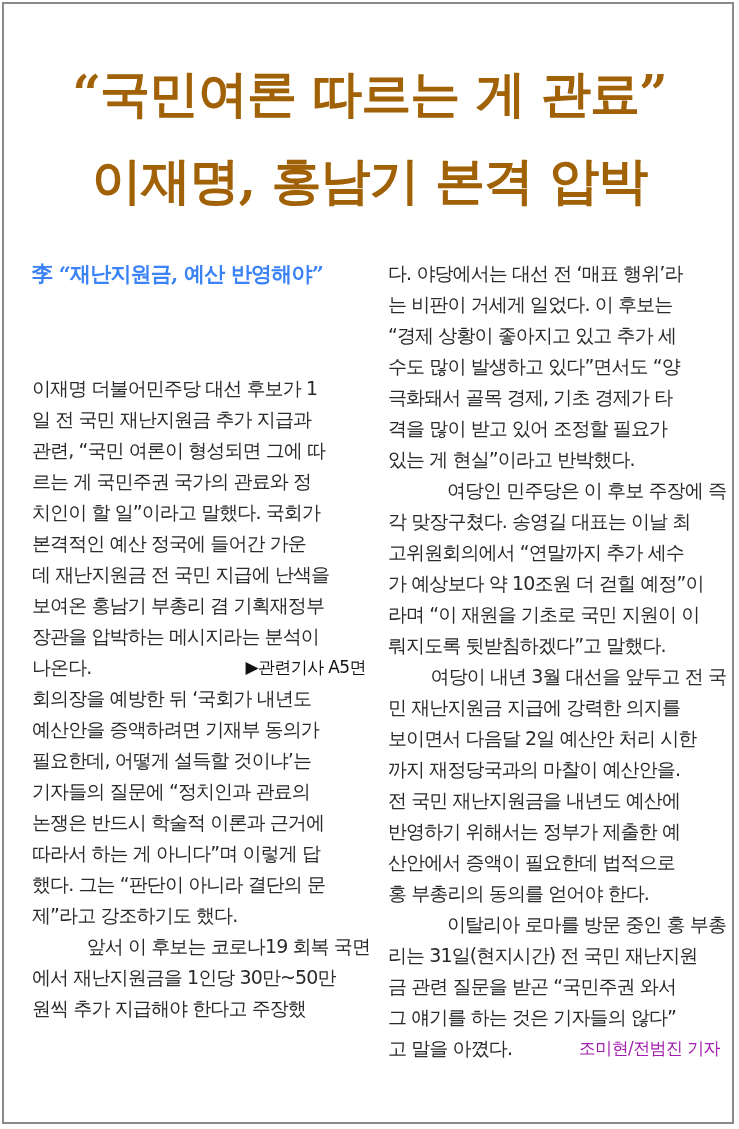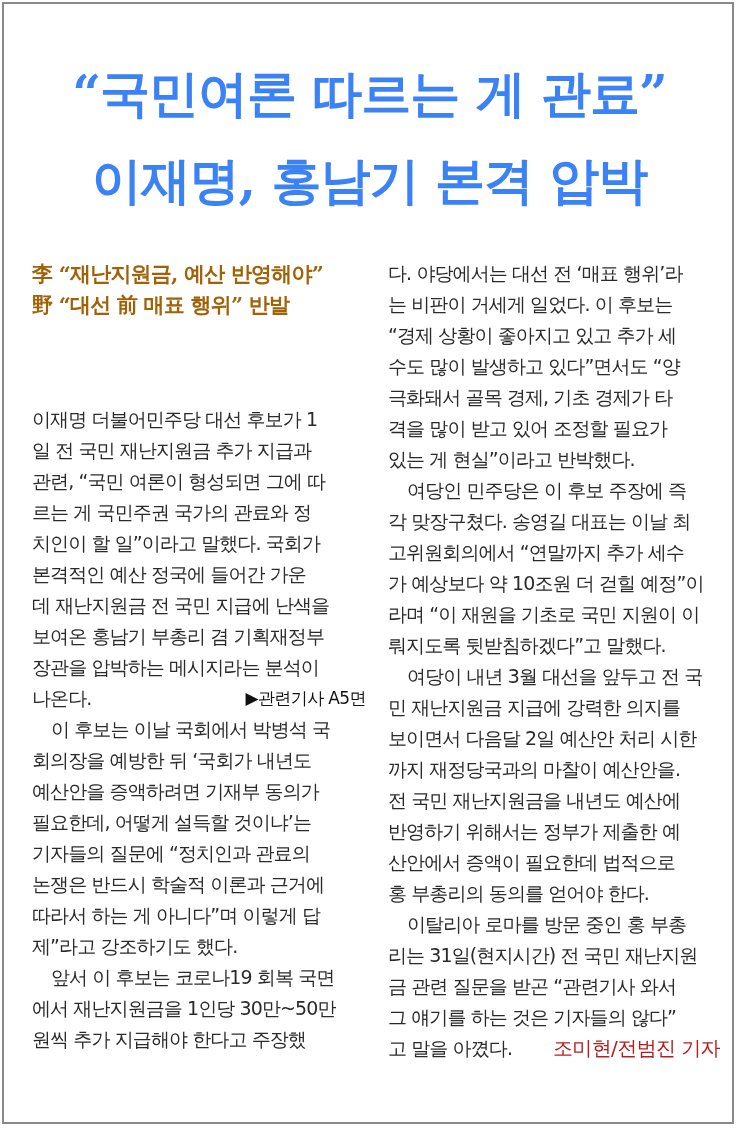--- a/index.html
+++ b/index.html
@@ -31,112 +31,111 @@
     width: 739px;
     text-align: center;
   }
   .headline-line {
     display: block;
     font-family: "DejaVu Serif", "Liberation Serif", serif;
     font-weight: bold;
     font-size: 50px;
     line-height: 87px;
     letter-spacing: -1px;
-    color: #3b82f6;
+    color: #a16207;
     white-space: nowrap;
   }
   .column {
     position: absolute;
     top: 258px;
     width: 338px;
   }
   .col-left { left: 32px; }
   .col-right { left: 388px; }
   .subhead {
     margin: 0 0 12px 0;
   }
   .subhead-line {
     display: block;
     font-family: "DejaVu Serif", "Liberation Serif", serif;
     font-weight: bold;
     font-size: 21px;
     line-height: 31px;
     letter-spacing: -0.8px;
-    color: #a16207;
+    color: #3b82f6;
     white-space: nowrap;
   }
   .spacer-sub { height: 72px; }
   .body-line {
     display: block;
     font-family: "DejaVu Sans", "Liberation Sans", sans-serif;
     font-size: 19px;
     line-height: 31px;
     letter-spacing: -0.9px;
     color: #2a2a2a;
     white-space: nowrap;
     height: 31px;
     position: relative;
   }
-  .body-line.indent { padding-left: 19px; }
+  .body-line.indent { padding-left: 19px; text-align: right; }
   .related-link {
     position: absolute;
     right: 4px;
     top: 0;
     font-weight: normal;
     font-size: 17px;
     letter-spacing: -0.6px;
     color: #111111;
     cursor: pointer;
   }
   .byline {
     position: absolute;
     right: 6px;
     top: 0;
-    font-size: 20px;
+    font-size: 17px;
     letter-spacing: -0.6px;
-    color: #b91c1c;
+    color: #a21caf;
   }
 </style>
 </head>
 <body>
 
 <div class="frame"></div>
 
 <div class="headline">
   <span class="headline-line">“국민여론 따르는 게 관료”</span>
   <span class="headline-line">이재명, 홍남기 본격 압박</span>
 </div>
 
 <div class="column col-left">
   <div class="subhead">
     <span class="subhead-line">李 “재난지원금, 예산 반영해야”</span>
-    <span class="subhead-line">野 “대선 前 매표 행위” 반발</span>
   </div>
   <div class="spacer-sub"></div>
   <div>
     <span class="body-line">이재명 더불어민주당 대선 후보가 1</span>
     <span class="body-line">일 전 국민 재난지원금 추가 지급과</span>
     <span class="body-line">관련, “국민 여론이 형성되면 그에 따</span>
     <span class="body-line">르는 게 국민주권 국가의 관료와 정</span>
     <span class="body-line">치인이 할 일”이라고 말했다. 국회가</span>
     <span class="body-line">본격적인 예산 정국에 들어간 가운</span>
     <span class="body-line">데 재난지원금 전 국민 지급에 난색을</span>
     <span class="body-line">보여온 홍남기 부총리 겸 기획재정부</span>
     <span class="body-line">장관을 압박하는 메시지라는 분석이</span>
     <div class="body-line">
       <span>나온다.</span>
       <span class="related-link"><span>▶</span><span>관련기사 A5면</span></span>
     </div>
-    <span class="body-line indent">이 후보는 이날 국회에서 박병석 국</span>
     <span class="body-line">회의장을 예방한 뒤 ‘국회가 내년도</span>
     <span class="body-line">예산안을 증액하려면 기재부 동의가</span>
     <span class="body-line">필요한데, 어떻게 설득할 것이냐’는</span>
     <span class="body-line">기자들의 질문에 “정치인과 관료의</span>
     <span class="body-line">논쟁은 반드시 학술적 이론과 근거에</span>
     <span class="body-line">따라서 하는 게 아니다”며 이렇게 답</span>
+    <span class="body-line">했다. 그는 “판단이 아니라 결단의 문</span>
     <span class="body-line">제”라고 강조하기도 했다.</span>
     <span class="body-line indent">앞서 이 후보는 코로나19 회복 국면</span>
     <span class="body-line">에서 재난지원금을 1인당 30만~50만</span>
     <span class="body-line">원씩 추가 지급해야 한다고 주장했</span>
   </div>
 </div>
 
 <div class="column col-right">
   <div>
     <span class="body-line">다. 야당에서는 대선 전 ‘매표 행위’라</span>
@@ -155,20 +154,20 @@
     <span class="body-line indent">여당이 내년 3월 대선을 앞두고 전 국</span>
     <span class="body-line">민 재난지원금 지급에 강력한 의지를</span>
     <span class="body-line">보이면서 다음달 2일 예산안 처리 시한</span>
     <span class="body-line">까지 재정당국과의 마찰이 예산안을.</span>
     <span class="body-line">전 국민 재난지원금을 내년도 예산에</span>
     <span class="body-line">반영하기 위해서는 정부가 제출한 예</span>
     <span class="body-line">산안에서 증액이 필요한데 법적으로</span>
     <span class="body-line">홍 부총리의 동의를 얻어야 한다.</span>
     <span class="body-line indent">이탈리아 로마를 방문 중인 홍 부총</span>
     <span class="body-line">리는 31일(현지시간) 전 국민 재난지원</span>
-    <span class="body-line">금 관련 질문을 받곤 “관련기사 와서</span>
+    <span class="body-line">금 관련 질문을 받곤 “국민주권 와서</span>
     <span class="body-line">그 얘기를 하는 것은 기자들의 않다”</span>
     <div class="body-line">
       <span>고 말을 아꼈다.</span>
       <span class="byline">조미현/전범진 기자</span>
     </div>
   </div>
 </div>
 
 </body></html>

